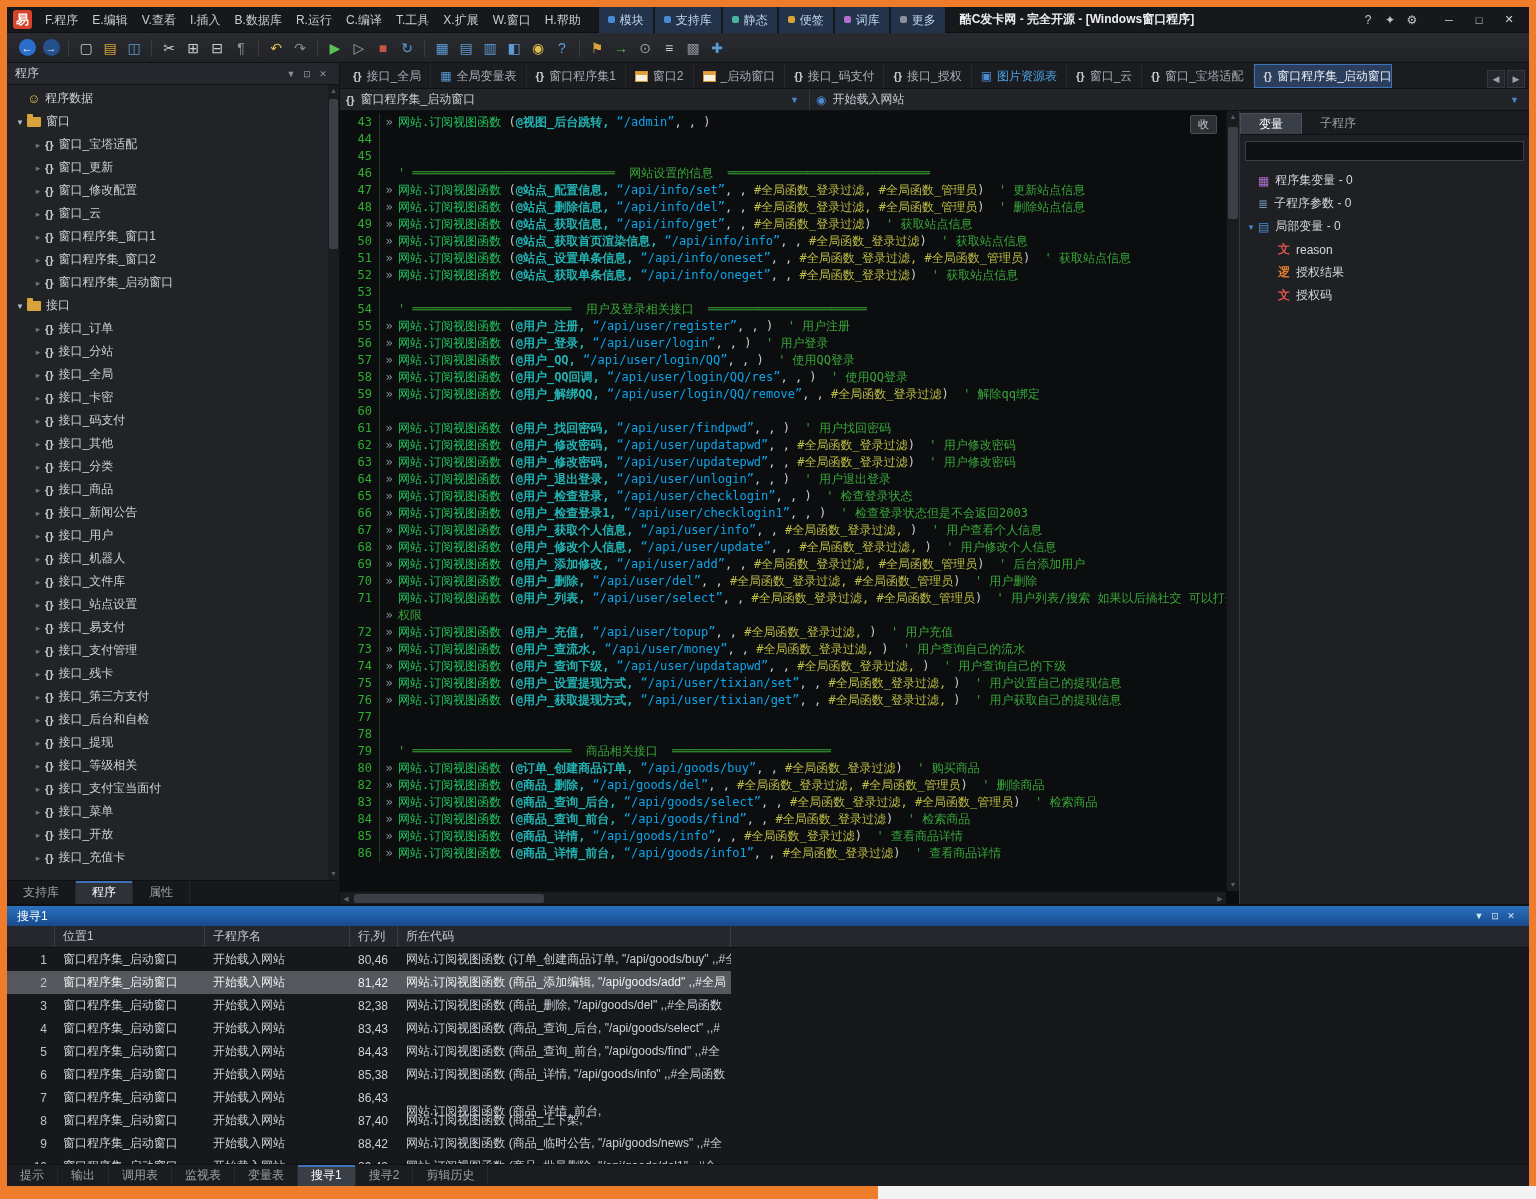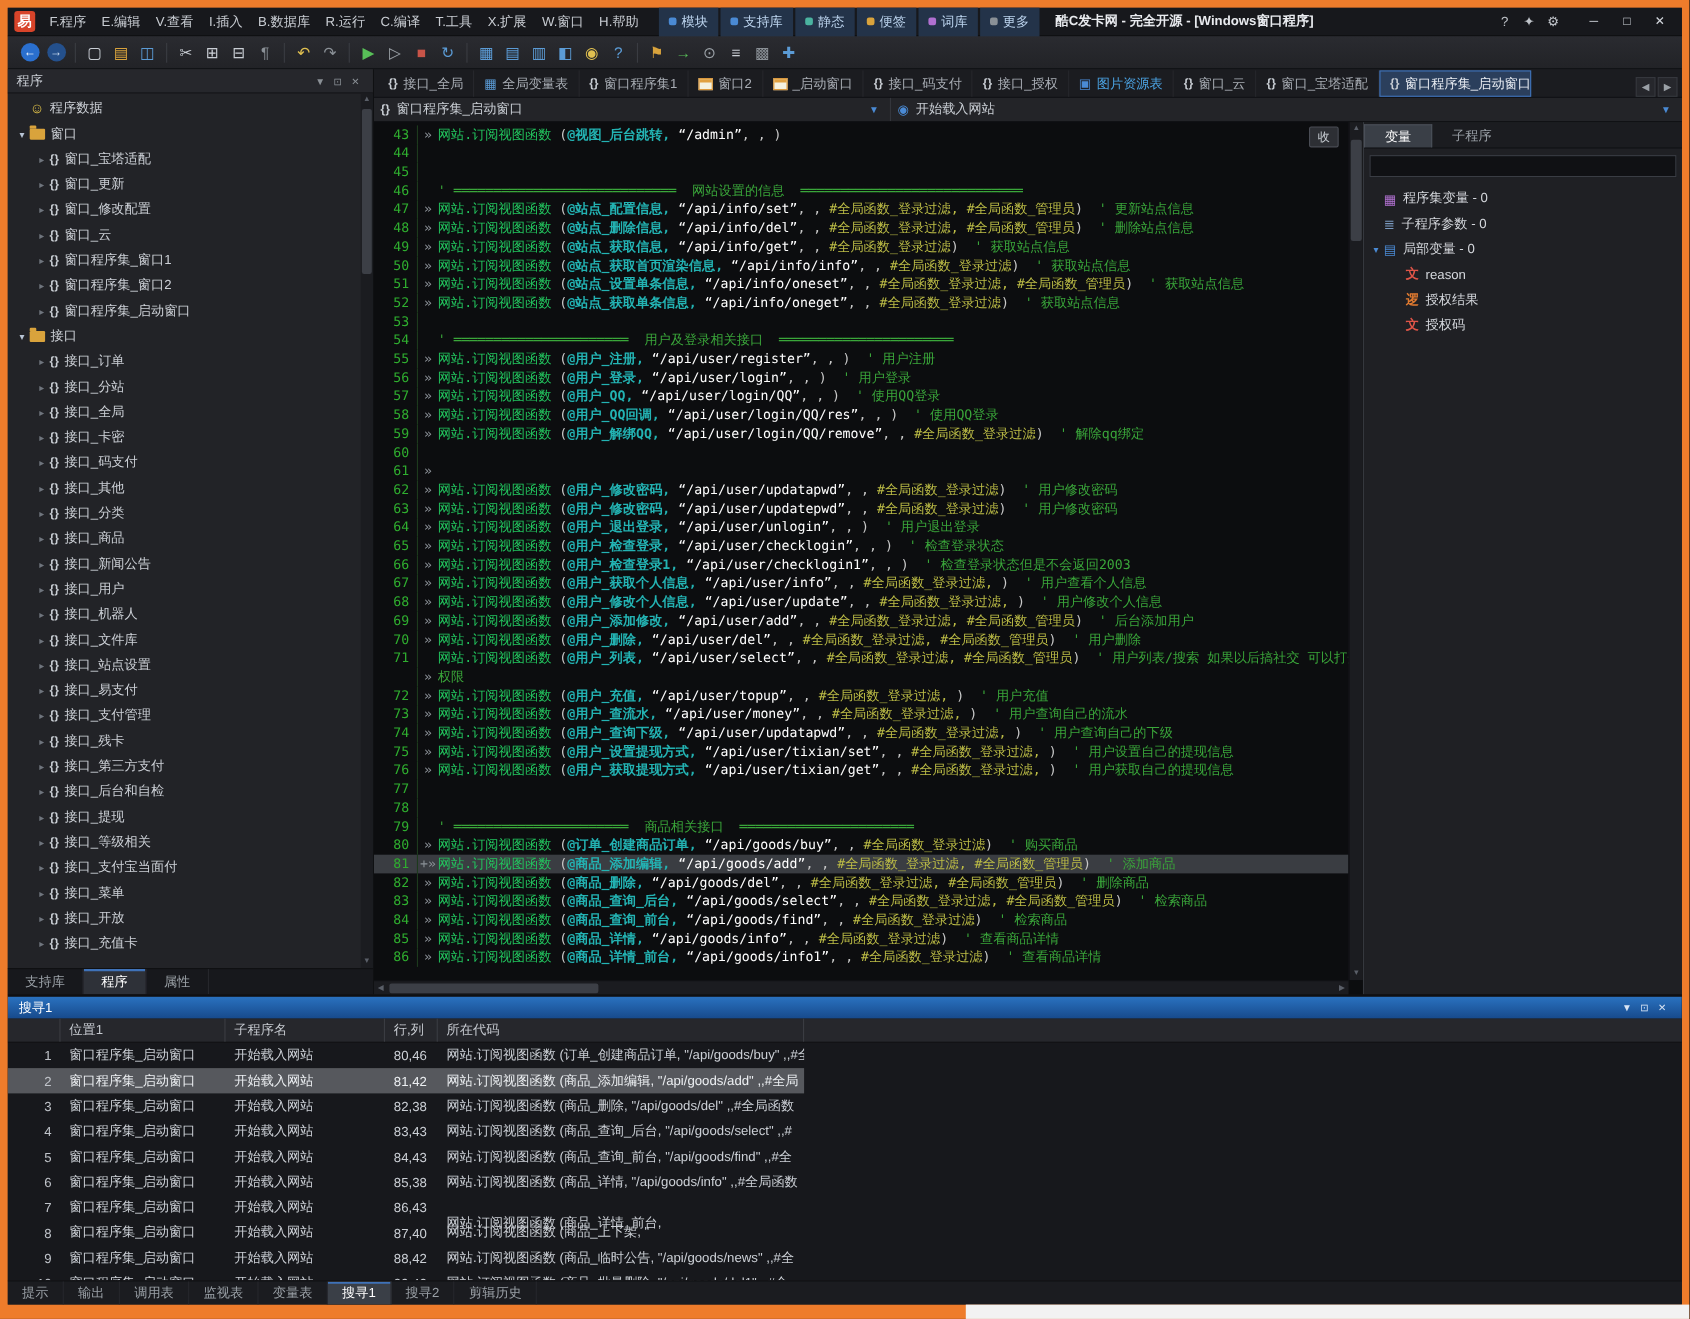--- a/index.html
+++ b/index.html
@@ -75,21 +75,21 @@
   .i-method { color:#4a8ad4; font-size:12px; }
 
   .ed-body { flex:1; display:flex; min-height:0; }
   .code-wrap { flex:1; position:relative; background:#0c0d0f; min-width:0; }
   .code { position:absolute; left:0; top:0; right:13px; bottom:13px; overflow:hidden; font-family:"DejaVu Sans Mono", monospace; font-size:12px; padding-top:3px; }
   .crow { height:17px; line-height:17px; display:flex; white-space:pre; }
   .crow.hl { background:#3a3d42; }
   .crow .ln { width:40px; flex:none; text-align:right; padding-right:7px; color:#2fae2f; border-right:1px solid #1d3a1d; }
   .crow .mk { width:18px; flex:none; text-align:center; color:#8a9096; }
   .crow .tx { overflow:hidden; }
-  .sg-f { color:#22c55e; } .sg-p { color:#23b3b3;font-weight:bold; } .sg-s { color:#ffffff; }
+  .sg-f { color:#22c55e; } .sg-p { color:#23b3b3;font-weight:bold; } .sg-s { color:#0ea5e9; }
   .sg-y { color:#bdbd46; } .sg-c { color:#3aa63a; } .sg-w { color:#c8c8c8; }
   .collapse-btn { position:absolute; top:4px; right:22px; z-index:3; background:#2d2f34; border:1px solid #4a4d55; color:#c9ced4; font-size:11px; padding:1px 7px; border-radius:2px; font-family:"Liberation Sans", sans-serif; }
   .vscroll { position:absolute; right:0; top:0; bottom:13px; width:13px; background:#1b1c20; border-left:1px solid #101114; }
   .vscroll .thumb { position:absolute; left:1px; right:1px; top:16px; height:92px; background:#3c3f46; border-radius:2px; }
   .vscroll .arr, .hscroll .arr { color:#5a5f68; font-size:7px; text-align:center; }
   .vscroll .arr { height:12px; line-height:12px; }
   .vscroll .arr.bot { position:absolute; bottom:0; left:0; right:0; }
   .hscroll { position:absolute; left:0; right:13px; bottom:0; height:13px; background:#1b1c20; border-top:1px solid #101114; display:flex; align-items:center; }
   .hscroll .arr { width:12px; line-height:13px; flex:none; }
   .hscroll .thumb { width:190px; height:9px; background:#3c3f46; border-radius:2px; margin-left:2px; }
@@ -556,42 +556,41 @@
                 <div class="crow"><span class="ln">51</span><span class="mk">»</span><span class="tx"><span class="sg-f">网站.订阅视图函数 </span><span class="sg-w">(</span><span class="sg-p">@站点_设置单条信息, </span><span class="sg-s">“/api/info/oneset”</span><span class="sg-w">, , </span><span class="sg-y">#全局函数_登录过滤, #全局函数_管理员</span><span class="sg-w">)  </span><span class="sg-c">' 获取站点信息</span></span></div>
                 <div class="crow"><span class="ln">52</span><span class="mk">»</span><span class="tx"><span class="sg-f">网站.订阅视图函数 </span><span class="sg-w">(</span><span class="sg-p">@站点_获取单条信息, </span><span class="sg-s">“/api/info/oneget”</span><span class="sg-w">, , </span><span class="sg-y">#全局函数_登录过滤</span><span class="sg-w">)  </span><span class="sg-c">' 获取站点信息</span></span></div>
                 <div class="crow"><span class="ln">53</span><span class="mk"></span><span class="tx"></span></div>
                 <div class="crow"><span class="ln">54</span><span class="mk"></span><span class="tx"><span class="sg-c">' ══════════════════════  用户及登录相关接口  ══════════════════════</span></span></div>
                 <div class="crow"><span class="ln">55</span><span class="mk">»</span><span class="tx"><span class="sg-f">网站.订阅视图函数 </span><span class="sg-w">(</span><span class="sg-p">@用户_注册, </span><span class="sg-s">“/api/user/register”</span><span class="sg-w">, , )  </span><span class="sg-c">' 用户注册</span></span></div>
                 <div class="crow"><span class="ln">56</span><span class="mk">»</span><span class="tx"><span class="sg-f">网站.订阅视图函数 </span><span class="sg-w">(</span><span class="sg-p">@用户_登录, </span><span class="sg-s">“/api/user/login”</span><span class="sg-w">, , )  </span><span class="sg-c">' 用户登录</span></span></div>
                 <div class="crow"><span class="ln">57</span><span class="mk">»</span><span class="tx"><span class="sg-f">网站.订阅视图函数 </span><span class="sg-w">(</span><span class="sg-p">@用户_QQ, </span><span class="sg-s">“/api/user/login/QQ”</span><span class="sg-w">, , )  </span><span class="sg-c">' 使用QQ登录</span></span></div>
                 <div class="crow"><span class="ln">58</span><span class="mk">»</span><span class="tx"><span class="sg-f">网站.订阅视图函数 </span><span class="sg-w">(</span><span class="sg-p">@用户_QQ回调, </span><span class="sg-s">“/api/user/login/QQ/res”</span><span class="sg-w">, , )  </span><span class="sg-c">' 使用QQ登录</span></span></div>
                 <div class="crow"><span class="ln">59</span><span class="mk">»</span><span class="tx"><span class="sg-f">网站.订阅视图函数 </span><span class="sg-w">(</span><span class="sg-p">@用户_解绑QQ, </span><span class="sg-s">“/api/user/login/QQ/remove”</span><span class="sg-w">, , </span><span class="sg-y">#全局函数_登录过滤</span><span class="sg-w">)  </span><span class="sg-c">' 解除qq绑定</span></span></div>
                 <div class="crow"><span class="ln">60</span><span class="mk"></span><span class="tx"></span></div>
-                <div class="crow"><span class="ln">61</span><span class="mk">»</span></div>
+                <div class="crow"><span class="ln">61</span><span class="mk">»</span><span class="tx"><span class="sg-f">网站.订阅视图函数 </span><span class="sg-w">(</span><span class="sg-p">@用户_找回密码, </span><span class="sg-s">“/api/user/findpwd”</span><span class="sg-w">, , )  </span><span class="sg-c">' 用户找回密码</span></span></div>
                 <div class="crow"><span class="ln">62</span><span class="mk">»</span><span class="tx"><span class="sg-f">网站.订阅视图函数 </span><span class="sg-w">(</span><span class="sg-p">@用户_修改密码, </span><span class="sg-s">“/api/user/updatapwd”</span><span class="sg-w">, , </span><span class="sg-y">#全局函数_登录过滤</span><span class="sg-w">)  </span><span class="sg-c">' 用户修改密码</span></span></div>
                 <div class="crow"><span class="ln">63</span><span class="mk">»</span><span class="tx"><span class="sg-f">网站.订阅视图函数 </span><span class="sg-w">(</span><span class="sg-p">@用户_修改密码, </span><span class="sg-s">“/api/user/updatepwd”</span><span class="sg-w">, , </span><span class="sg-y">#全局函数_登录过滤</span><span class="sg-w">)  </span><span class="sg-c">' 用户修改密码</span></span></div>
                 <div class="crow"><span class="ln">64</span><span class="mk">»</span><span class="tx"><span class="sg-f">网站.订阅视图函数 </span><span class="sg-w">(</span><span class="sg-p">@用户_退出登录, </span><span class="sg-s">“/api/user/unlogin”</span><span class="sg-w">, , )  </span><span class="sg-c">' 用户退出登录</span></span></div>
                 <div class="crow"><span class="ln">65</span><span class="mk">»</span><span class="tx"><span class="sg-f">网站.订阅视图函数 </span><span class="sg-w">(</span><span class="sg-p">@用户_检查登录, </span><span class="sg-s">“/api/user/checklogin”</span><span class="sg-w">, , )  </span><span class="sg-c">' 检查登录状态</span></span></div>
                 <div class="crow"><span class="ln">66</span><span class="mk">»</span><span class="tx"><span class="sg-f">网站.订阅视图函数 </span><span class="sg-w">(</span><span class="sg-p">@用户_检查登录1, </span><span class="sg-s">“/api/user/checklogin1”</span><span class="sg-w">, , )  </span><span class="sg-c">' 检查登录状态但是不会返回2003</span></span></div>
                 <div class="crow"><span class="ln">67</span><span class="mk">»</span><span class="tx"><span class="sg-f">网站.订阅视图函数 </span><span class="sg-w">(</span><span class="sg-p">@用户_获取个人信息, </span><span class="sg-s">“/api/user/info”</span><span class="sg-w">, , </span><span class="sg-y">#全局函数_登录过滤, </span><span class="sg-w">)  </span><span class="sg-c">' 用户查看个人信息</span></span></div>
                 <div class="crow"><span class="ln">68</span><span class="mk">»</span><span class="tx"><span class="sg-f">网站.订阅视图函数 </span><span class="sg-w">(</span><span class="sg-p">@用户_修改个人信息, </span><span class="sg-s">“/api/user/update”</span><span class="sg-w">, , </span><span class="sg-y">#全局函数_登录过滤, </span><span class="sg-w">)  </span><span class="sg-c">' 用户修改个人信息</span></span></div>
                 <div class="crow"><span class="ln">69</span><span class="mk">»</span><span class="tx"><span class="sg-f">网站.订阅视图函数 </span><span class="sg-w">(</span><span class="sg-p">@用户_添加修改, </span><span class="sg-s">“/api/user/add”</span><span class="sg-w">, , </span><span class="sg-y">#全局函数_登录过滤, #全局函数_管理员</span><span class="sg-w">)  </span><span class="sg-c">' 后台添加用户</span></span></div>
                 <div class="crow"><span class="ln">70</span><span class="mk">»</span><span class="tx"><span class="sg-f">网站.订阅视图函数 </span><span class="sg-w">(</span><span class="sg-p">@用户_删除, </span><span class="sg-s">“/api/user/del”</span><span class="sg-w">, , </span><span class="sg-y">#全局函数_登录过滤, #全局函数_管理员</span><span class="sg-w">)  </span><span class="sg-c">' 用户删除</span></span></div>
                 <div class="crow"><span class="ln">71</span><span class="mk"></span><span class="tx"><span class="sg-f">网站.订阅视图函数 </span><span class="sg-w">(</span><span class="sg-p">@用户_列表, </span><span class="sg-s">“/api/user/select”</span><span class="sg-w">, , </span><span class="sg-y">#全局函数_登录过滤, #全局函数_管理员</span><span class="sg-w">)  </span><span class="sg-c">' 用户列表/搜索 如果以后搞社交 可以打开管理员</span></span></div>
                 <div class="crow"><span class="ln"></span><span class="mk">»</span><span class="tx"><span class="sg-c">权限</span></span></div>
                 <div class="crow"><span class="ln">72</span><span class="mk">»</span><span class="tx"><span class="sg-f">网站.订阅视图函数 </span><span class="sg-w">(</span><span class="sg-p">@用户_充值, </span><span class="sg-s">“/api/user/topup”</span><span class="sg-w">, , </span><span class="sg-y">#全局函数_登录过滤, </span><span class="sg-w">)  </span><span class="sg-c">' 用户充值</span></span></div>
                 <div class="crow"><span class="ln">73</span><span class="mk">»</span><span class="tx"><span class="sg-f">网站.订阅视图函数 </span><span class="sg-w">(</span><span class="sg-p">@用户_查流水, </span><span class="sg-s">“/api/user/money”</span><span class="sg-w">, , </span><span class="sg-y">#全局函数_登录过滤, </span><span class="sg-w">)  </span><span class="sg-c">' 用户查询自己的流水</span></span></div>
                 <div class="crow"><span class="ln">74</span><span class="mk">»</span><span class="tx"><span class="sg-f">网站.订阅视图函数 </span><span class="sg-w">(</span><span class="sg-p">@用户_查询下级, </span><span class="sg-s">“/api/user/updatapwd”</span><span class="sg-w">, , </span><span class="sg-y">#全局函数_登录过滤, </span><span class="sg-w">)  </span><span class="sg-c">' 用户查询自己的下级</span></span></div>
                 <div class="crow"><span class="ln">75</span><span class="mk">»</span><span class="tx"><span class="sg-f">网站.订阅视图函数 </span><span class="sg-w">(</span><span class="sg-p">@用户_设置提现方式, </span><span class="sg-s">“/api/user/tixian/set”</span><span class="sg-w">, , </span><span class="sg-y">#全局函数_登录过滤, </span><span class="sg-w">)  </span><span class="sg-c">' 用户设置自己的提现信息</span></span></div>
                 <div class="crow"><span class="ln">76</span><span class="mk">»</span><span class="tx"><span class="sg-f">网站.订阅视图函数 </span><span class="sg-w">(</span><span class="sg-p">@用户_获取提现方式, </span><span class="sg-s">“/api/user/tixian/get”</span><span class="sg-w">, , </span><span class="sg-y">#全局函数_登录过滤, </span><span class="sg-w">)  </span><span class="sg-c">' 用户获取自己的提现信息</span></span></div>
                 <div class="crow"><span class="ln">77</span><span class="mk"></span><span class="tx"></span></div>
                 <div class="crow"><span class="ln">78</span><span class="mk"></span><span class="tx"></span></div>
                 <div class="crow"><span class="ln">79</span><span class="mk"></span><span class="tx"><span class="sg-c">' ══════════════════════  商品相关接口  ══════════════════════</span></span></div>
                 <div class="crow"><span class="ln">80</span><span class="mk">»</span><span class="tx"><span class="sg-f">网站.订阅视图函数 </span><span class="sg-w">(</span><span class="sg-p">@订单_创建商品订单, </span><span class="sg-s">“/api/goods/buy”</span><span class="sg-w">, , </span><span class="sg-y">#全局函数_登录过滤</span><span class="sg-w">)  </span><span class="sg-c">' 购买商品</span></span></div>
-                <div class="crow hl"><span class="ln">81</span><span class="mk">+»</span><span class="tx"><span class="sg-f">网站.订阅视图函数 </span><span class="sg-w">(</span><span class="sg-p">@商品_添加编辑, </span><span class="sg-s">“/api/goods/add”</span><span class="sg-w">, , </span><span class="sg-y">#全局函数_登录过滤, #全局函数_管理员</span><span class="sg-w">)  </span><span class="sg-c">' 添加商品</span></span></div>
                 <div class="crow"><span class="ln">82</span><span class="mk">»</span><span class="tx"><span class="sg-f">网站.订阅视图函数 </span><span class="sg-w">(</span><span class="sg-p">@商品_删除, </span><span class="sg-s">“/api/goods/del”</span><span class="sg-w">, , </span><span class="sg-y">#全局函数_登录过滤, #全局函数_管理员</span><span class="sg-w">)  </span><span class="sg-c">' 删除商品</span></span></div>
                 <div class="crow"><span class="ln">83</span><span class="mk">»</span><span class="tx"><span class="sg-f">网站.订阅视图函数 </span><span class="sg-w">(</span><span class="sg-p">@商品_查询_后台, </span><span class="sg-s">“/api/goods/select”</span><span class="sg-w">, , </span><span class="sg-y">#全局函数_登录过滤, #全局函数_管理员</span><span class="sg-w">)  </span><span class="sg-c">' 检索商品</span></span></div>
                 <div class="crow"><span class="ln">84</span><span class="mk">»</span><span class="tx"><span class="sg-f">网站.订阅视图函数 </span><span class="sg-w">(</span><span class="sg-p">@商品_查询_前台, </span><span class="sg-s">“/api/goods/find”</span><span class="sg-w">, , </span><span class="sg-y">#全局函数_登录过滤</span><span class="sg-w">)  </span><span class="sg-c">' 检索商品</span></span></div>
                 <div class="crow"><span class="ln">85</span><span class="mk">»</span><span class="tx"><span class="sg-f">网站.订阅视图函数 </span><span class="sg-w">(</span><span class="sg-p">@商品_详情, </span><span class="sg-s">“/api/goods/info”</span><span class="sg-w">, , </span><span class="sg-y">#全局函数_登录过滤</span><span class="sg-w">)  </span><span class="sg-c">' 查看商品详情</span></span></div>
                 <div class="crow"><span class="ln">86</span><span class="mk">»</span><span class="tx"><span class="sg-f">网站.订阅视图函数 </span><span class="sg-w">(</span><span class="sg-p">@商品_详情_前台, </span><span class="sg-s">“/api/goods/info1”</span><span class="sg-w">, , </span><span class="sg-y">#全局函数_登录过滤</span><span class="sg-w">)  </span><span class="sg-c">' 查看商品详情</span></span></div>
               </div>
             <div class="vscroll">
               <div class="arr">▲</div>
               <div class="thumb"></div>
               <div class="arr bot">▼</div>

